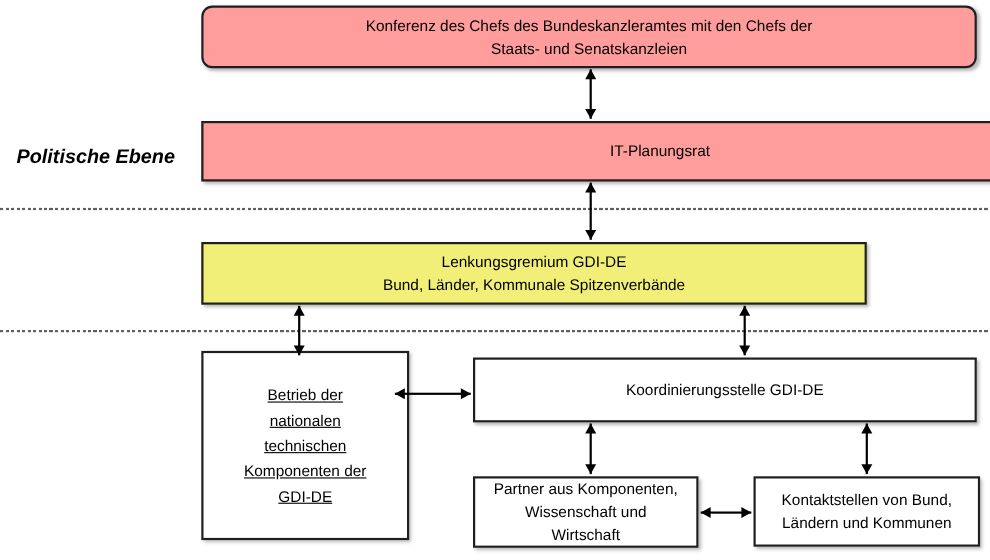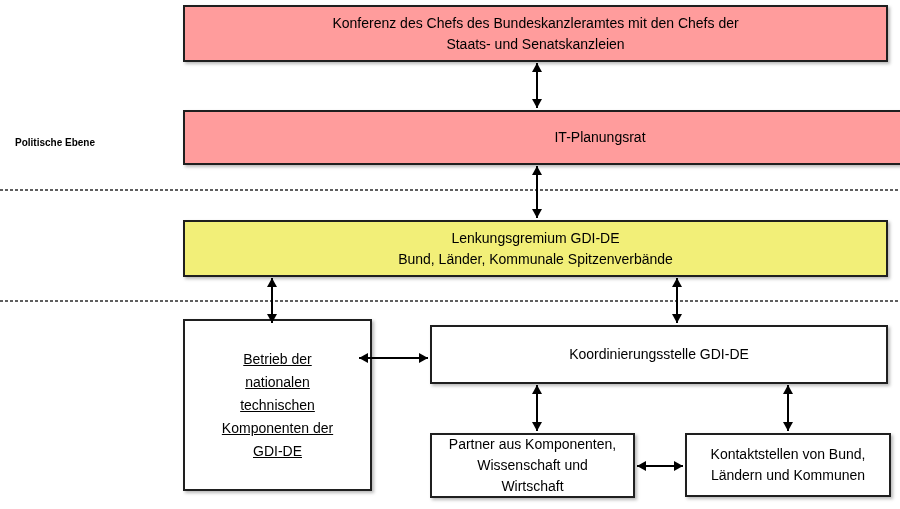--- a/index.html
+++ b/index.html
@@ -37,33 +37,34 @@
     line-height: 21px;
     color: var(--text);
     z-index: 2;
   }
   .box-text { white-space: pre-line; padding: 0 6px; }
 
   .fill-political  { background: var(--political-fill); }
   .fill-conceptual { background: var(--conceptual-fill); }
   .fill-technical  { background: var(--technical-fill); }
 
-  #box-konferenz       { left:183px; top:5px;   width:705px; height:57px; }
+  #box-konferenz       { left:183px; top:5px;   width:705px; height:57px;border-radius:10px; }
   #box-itplanungsrat   { left:183px; top:110px; width:834px; height:55px; }
-  #box-lenkungsgremium { left:183px; top:220px; width:705px; height:57px; }
+  #box-lenkungsgremium { left:183px; top:220px; width:605px; height:57px; }
   #box-betrieb         { left:183px; top:319px; width:189px; height:172px; line-height:23px;text-decoration:underline; }
   #box-koordinierung   { left:430px; top:325px; width:458px; height:59px; }
   #box-partner         { left:430px; top:433px; width:205px; height:65px; }
   #box-kontaktstellen  { left:685px; top:433px; width:206px; height:64px; }
 
   
   .level-label {
     position: absolute;
     font-weight: bold;
-    font-size: 10px;
+    font-style: italic;
+    font-size: 18px;
     line-height: 23px;
     color: var(--text);
     white-space: pre-line;
     z-index: 2;
   }
   #label-politisch       { left:15px; top:131px; }
   #label-fachpolitisch   { left:13px; top:228px; }
   #label-fachlich        { left:13px; top:336px; }
 
   

